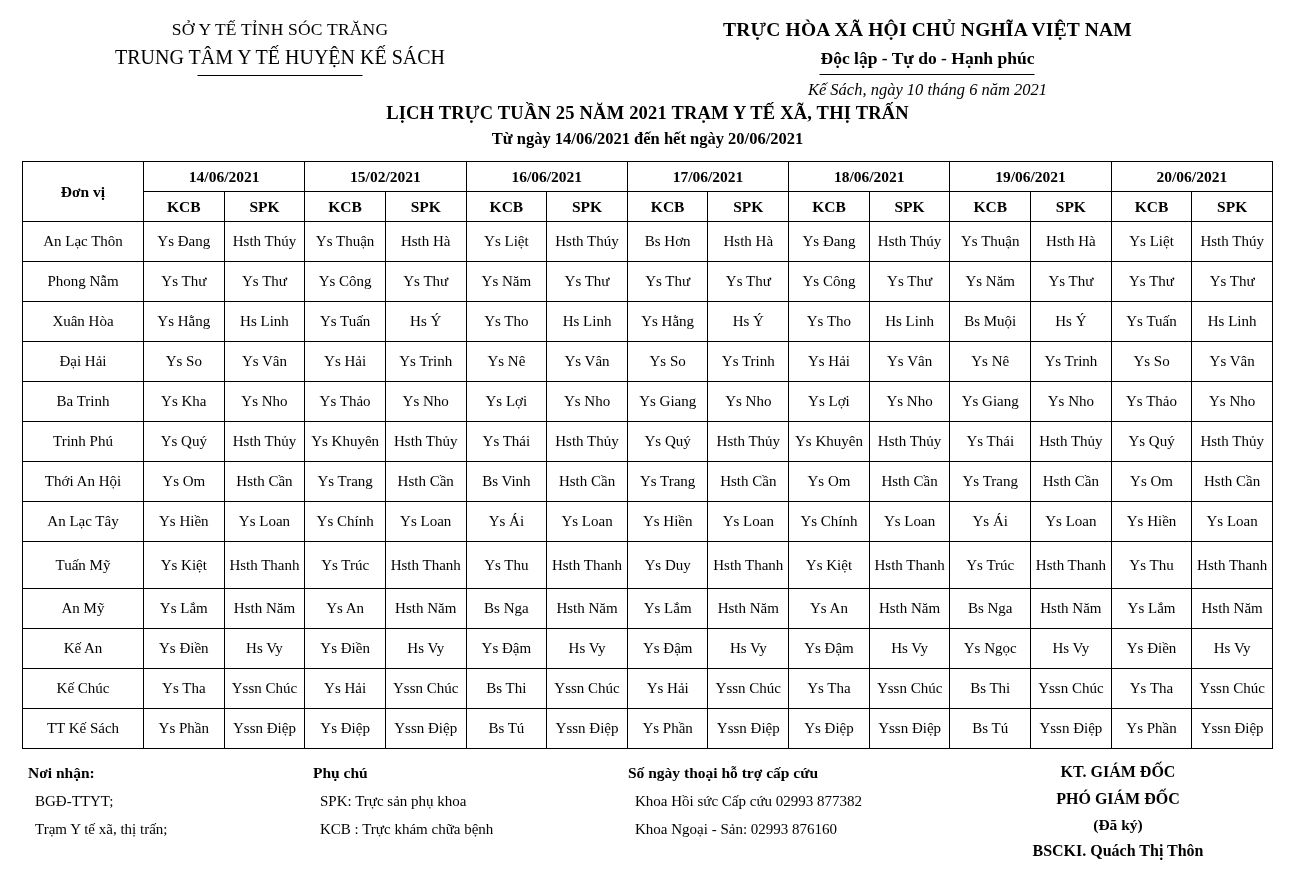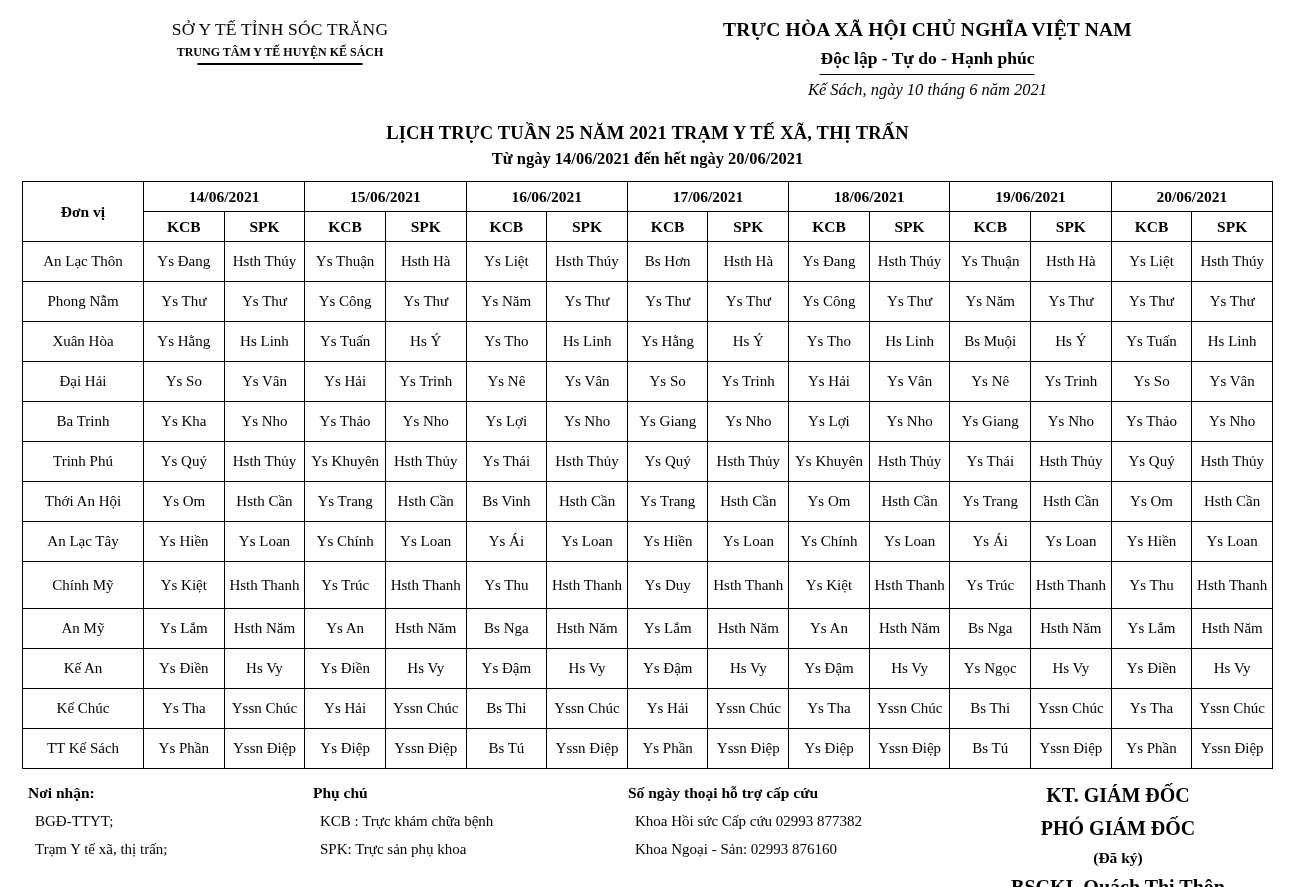--- a/index.html
+++ b/index.html
@@ -29,22 +29,22 @@
   .hdr-right {
     width: 735px;
     text-align: center;
   }
   .org-line1 {
     font-size: 17.5px;
     letter-spacing: .2px;
     line-height: 1.5;
   }
   .org-line2 {
-    font-size: 12px;
-    font-weight: bold;
+    font-size: 20px;
+    font-weight: normal;
     line-height: 1.55;
     display: inline-block;
     position: relative;
   }
   .org-line2::after {
     content: "";
     position: absolute;
     left: 50%;
     transform: translateX(-50%);
     bottom: -3px;
@@ -77,21 +77,21 @@
   }
   .place-date {
     font-size: 16.5px;
     font-style: italic;
     margin-top: 8px;
   }
 
   
   .title-block {
     text-align: center;
-    margin-top: 20px;
+    margin-top: 0;
   }
   .title-main {
     font-size: 18.5px;
     font-weight: bold;
     line-height: 1.45;
     letter-spacing: .2px;
   }
   .title-sub {
     font-size: 16.5px;
     font-weight: bold;
@@ -161,21 +161,21 @@
     font-weight: bold;
     font-size: 15.5px;
     line-height: 1.85;
   }
   .foot-line {
     line-height: 1.85;
     padding-left: 7px;
   }
   .sign-line {
     font-weight: bold;
-    font-size: 20px;
+    font-size: 16px;
     line-height: 1.65;
   }
   .sign-line.paren {
     font-size: 15.5px;
   }
 </style>
 </head>
 <body>
 
 <div class="doc-header">
@@ -194,21 +194,21 @@
   <div class="title-main">LỊCH TRỰC TUẦN 25  NĂM 2021  TRẠM Y TẾ XÃ, THỊ TRẤN</div>
   <div class="title-sub">Từ ngày 14/06/2021 đến hết ngày 20/06/2021</div>
 </div>
 
 <div class="table-wrap">
   <table class="duty">
     <thead>
       <tr>
         <th class="unit-head" rowspan="2">Đơn vị</th>
       <th class="date-head" colspan="2">14/06/2021</th>
-          <th class="date-head" colspan="2">15/06/2021</th>
+          <th class="date-head" colspan="2">15/02/2021</th>
           <th class="date-head" colspan="2">16/06/2021</th>
           <th class="date-head" colspan="2">17/06/2021</th>
           <th class="date-head" colspan="2">18/06/2021</th>
           <th class="date-head" colspan="2">19/06/2021</th>
           <th class="date-head" colspan="2">20/06/2021</th>
         </tr>
       <tr>
           <th class="shift-head">KCB</th>
           <th class="shift-head">SPK</th>
           <th class="shift-head">KCB</th>
@@ -356,21 +356,21 @@
           <td class="name-cell">Ys Hiền</td>
           <td class="name-cell">Ys Loan</td>
           <td class="name-cell">Ys Chính</td>
           <td class="name-cell">Ys Loan</td>
           <td class="name-cell">Ys Ái</td>
           <td class="name-cell">Ys Loan</td>
           <td class="name-cell">Ys Hiền</td>
           <td class="name-cell">Ys Loan</td>
         </tr>
         <tr class="tall">
-          <td class="unit-cell">Chính Mỹ</td>
+          <td class="unit-cell">Tuấn Mỹ</td>
           <td class="name-cell">Ys Kiệt</td>
           <td class="name-cell">Hsth Thanh</td>
           <td class="name-cell">Ys Trúc</td>
           <td class="name-cell">Hsth Thanh</td>
           <td class="name-cell">Ys Thu</td>
           <td class="name-cell">Hsth Thanh</td>
           <td class="name-cell">Ys Duy</td>
           <td class="name-cell">Hsth Thanh</td>
           <td class="name-cell">Ys Kiệt</td>
           <td class="name-cell">Hsth Thanh</td>
@@ -452,22 +452,22 @@
 </div>
 
 <div class="footer">
   <div class="foot-col recipients">
     <div class="foot-title">Nơi nhận:</div>
     <div class="foot-line">BGĐ-TTYT;</div>
     <div class="foot-line">Trạm Y tế xã, thị trấn;</div>
   </div>
   <div class="foot-col notes">
     <div class="foot-title">Phụ chú</div>
+    <div class="foot-line">SPK: Trực sản phụ khoa</div>
     <div class="foot-line">KCB : Trực khám chữa bệnh</div>
-    <div class="foot-line">SPK: Trực sản phụ khoa</div>
   </div>
   <div class="foot-col phones">
     <div class="foot-title">Số ngày thoại hỗ trợ cấp cứu</div>
     <div class="foot-line">Khoa Hồi sức Cấp cứu  02993 877382</div>
     <div class="foot-line">Khoa Ngoại - Sản: 02993 876160</div>
   </div>
   <div class="foot-col sign">
     <div class="sign-line">KT. GIÁM ĐỐC</div>
     <div class="sign-line">PHÓ GIÁM ĐỐC</div>
     <div class="sign-line paren">(Đã ký)</div>

